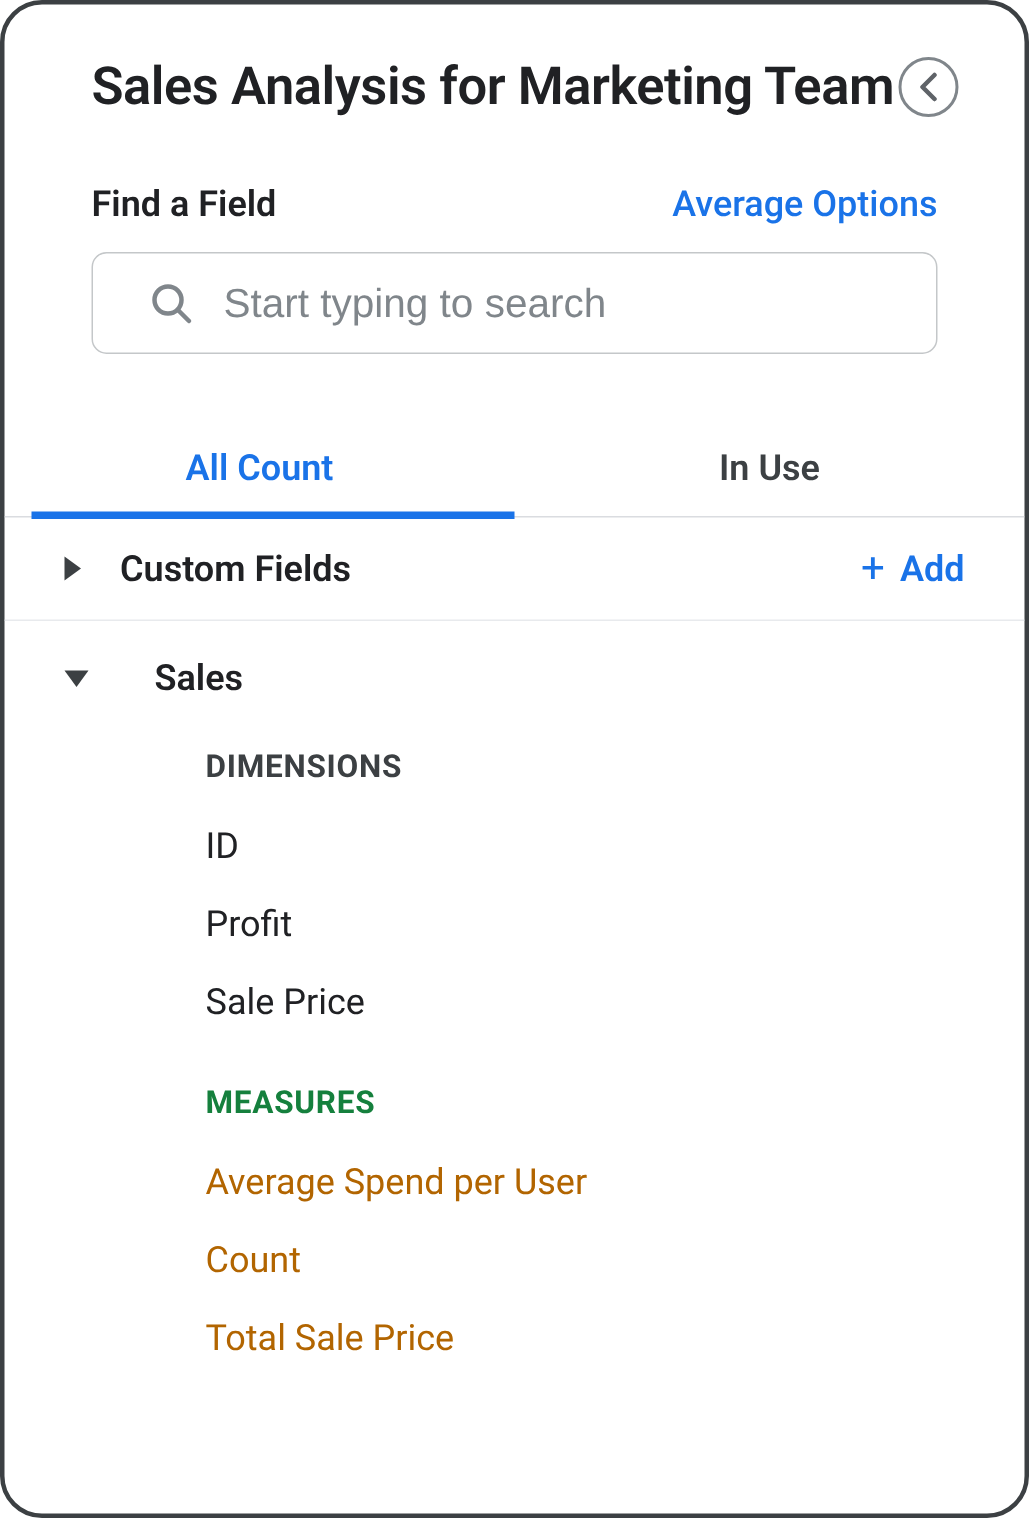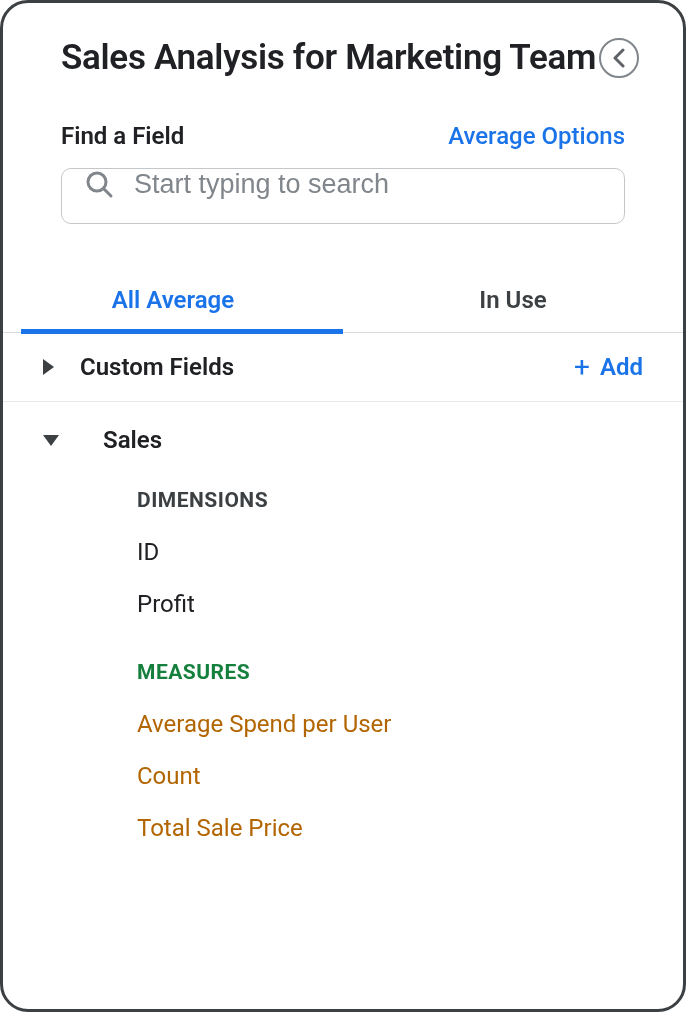--- a/index.html
+++ b/index.html
@@ -61,25 +61,25 @@
     font-weight: 500;
     color: #1a73e8;
     cursor: pointer;
   }
   .search-wrap {
     padding: 0 58px;
     margin-bottom: 48px;
   }
   .search-box {
     display: flex;
-    align-items: flex-start;
+    align-items: center;
     border: 1.5px solid #c4c7c9;
     border-radius: 10px;
-    height: 56px;
-    padding: 0 22px;
+    height: 68px;
+    padding: 0 37px;
     gap: 20px;
   }
   .search-box svg { flex-shrink: 0; }
   .search-input {
     border: none;
     outline: none;
     font-size: 27px;
     color: #5f6368;
     width: 100%;
     background: transparent;
@@ -207,21 +207,21 @@
     <div class="search-box">
       <svg width="30" height="30" viewBox="0 0 30 30">
         <circle cx="13" cy="13" r="9" fill="none" stroke="#80868b" stroke-width="3"></circle>
         <line x1="20" y1="20" x2="27" y2="27" stroke="#80868b" stroke-width="3" stroke-linecap="round"></line>
       </svg>
       <input class="search-input" type="text" placeholder="Start typing to search" style="">
     </div>
   </div>
 
   <div class="tabs">
-    <div class="tab active">All Average</div>
+    <div class="tab active">All Count</div>
     <div class="tab">In Use</div>
   </div>
 
   <div class="section-row">
     <div class="section-row-inner">
       <div class="tri"></div>
       <div class="section-label">Custom Fields</div>
     </div>
     <div class="add-btn">
       <span class="plus">+</span>
@@ -232,20 +232,21 @@
   <div class="sales-section">
     <div class="sales-head">
       <div class="tri open"></div>
       <div class="section-label">Sales</div>
     </div>
 
     <div class="group-block">
       <div class="group-heading dim">DIMENSIONS</div>
       <div class="field-item dim">ID</div>
       <div class="field-item dim">Profit</div>
+      <div class="field-item dim">Sale Price</div>
     </div>
 
     <div class="group-block">
       <div class="group-heading meas">MEASURES</div>
       <div class="field-item meas">Average Spend per User</div>
       <div class="field-item meas">Count</div>
       <div class="field-item meas">Total Sale Price</div>
     </div>
   </div>
 

